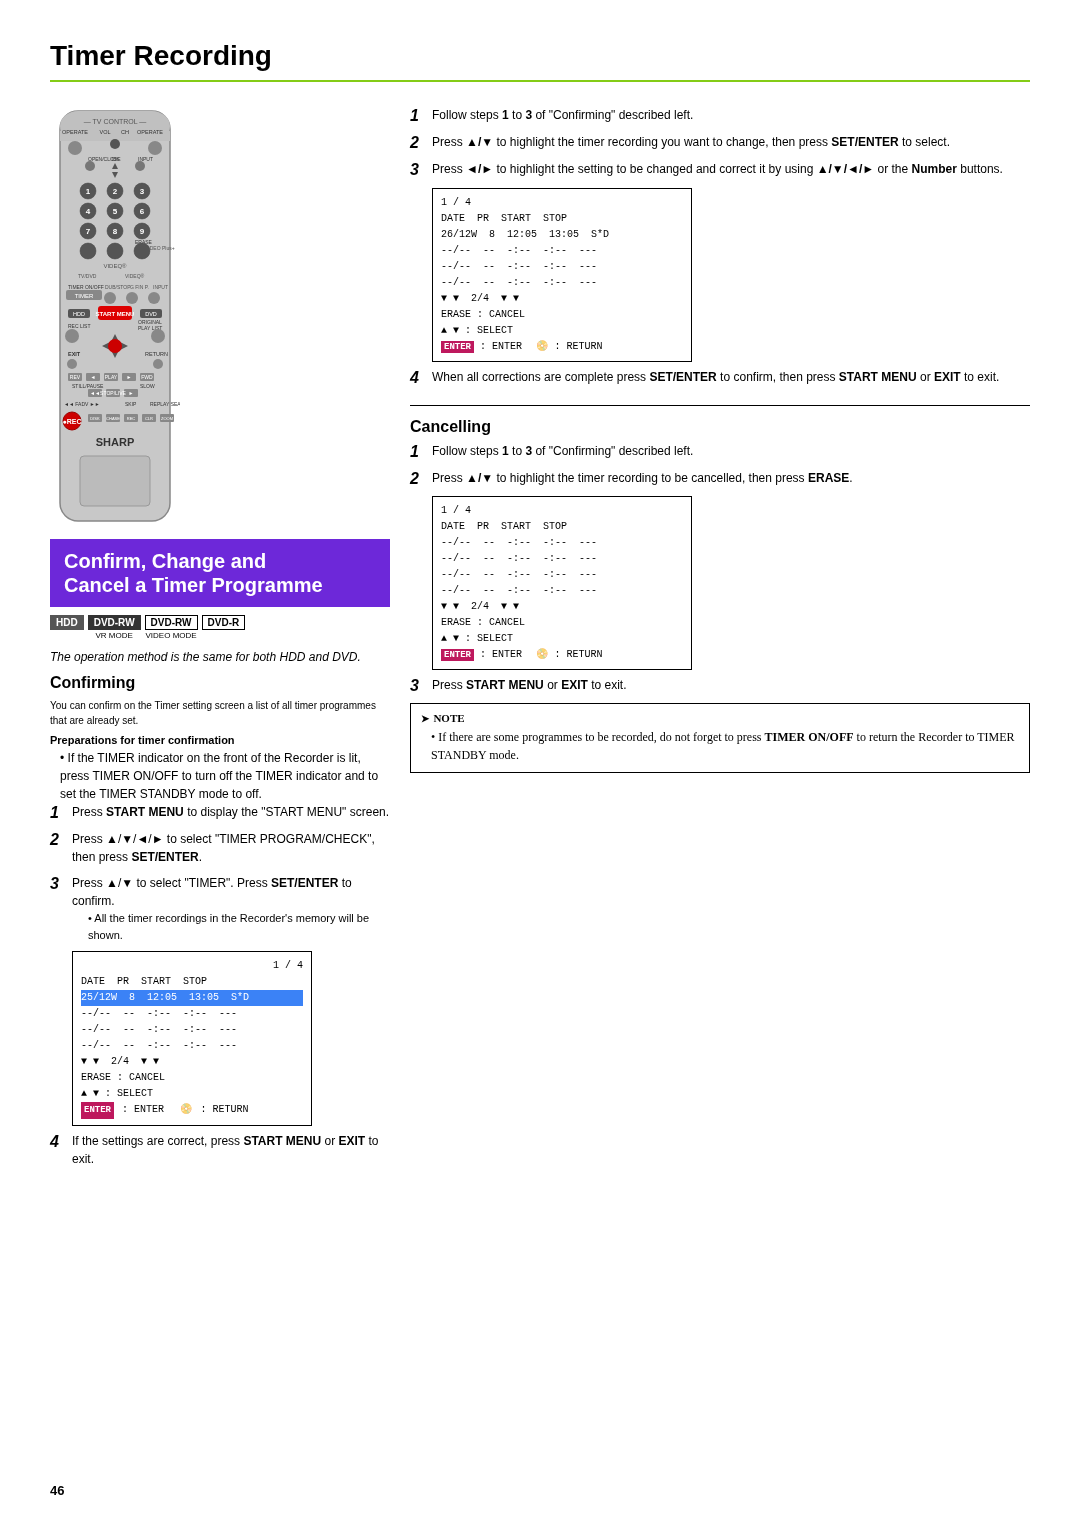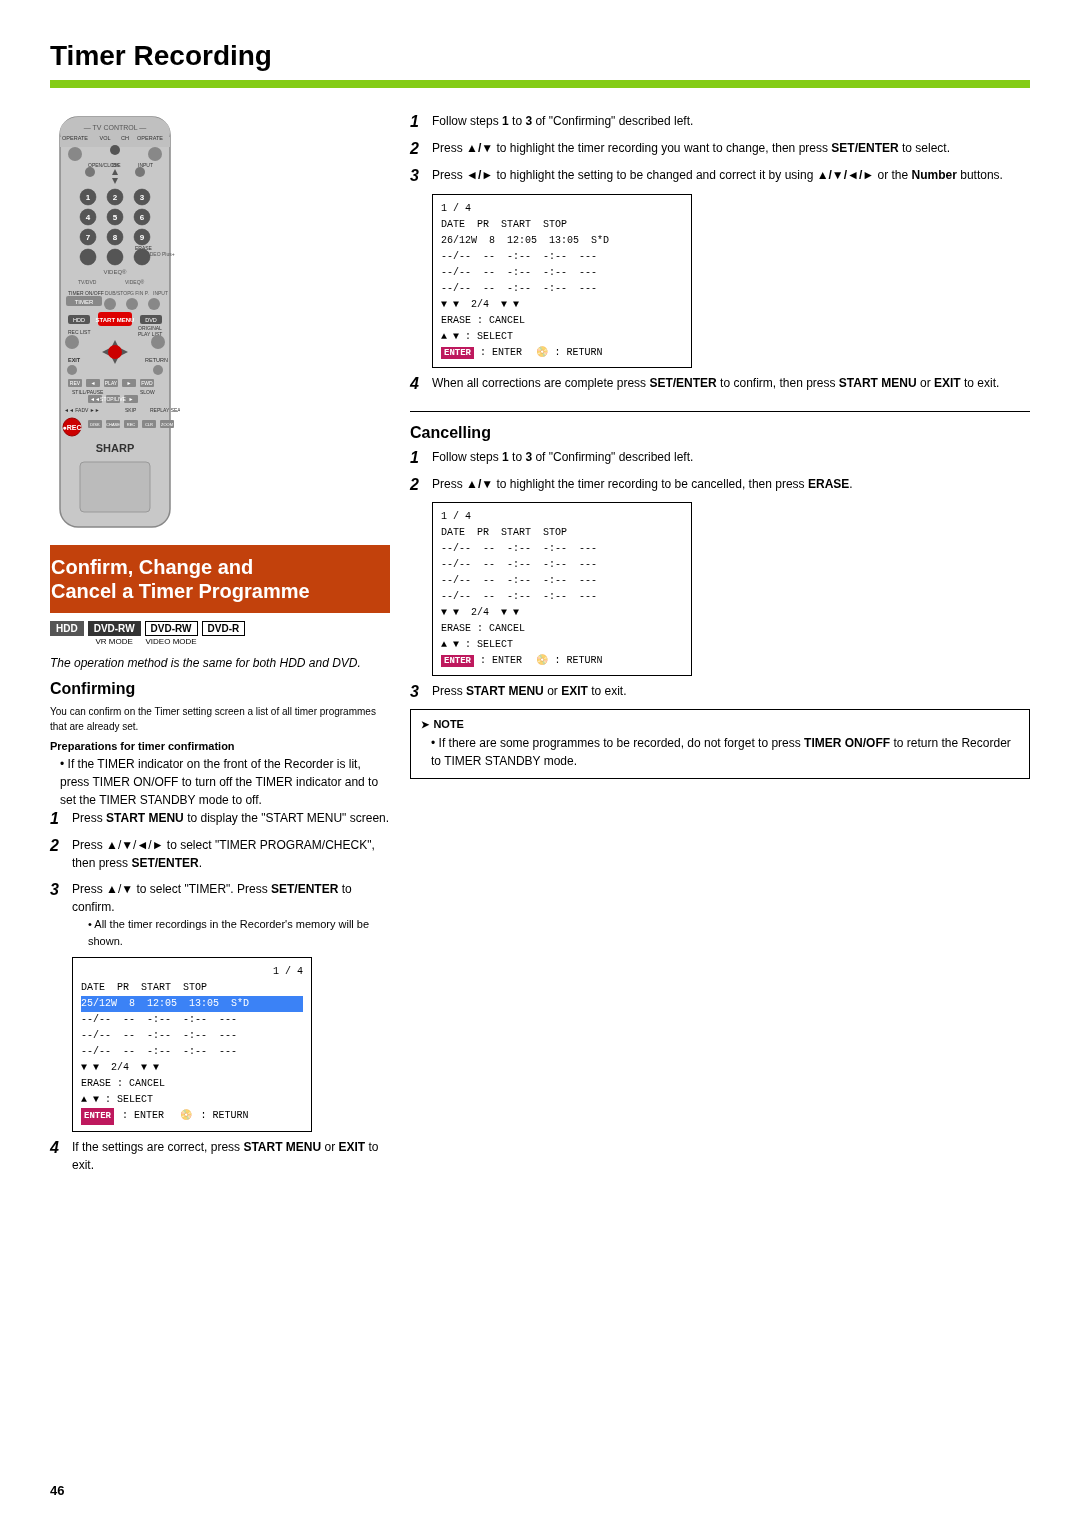--- a/index.html
+++ b/index.html
@@ -14,21 +14,21 @@
     .page {
       width: 1080px;
       min-height: 1528px;
       padding: 40px 50px 40px 50px;
       position: relative;
     }
     
     .page-title {
       font-size: 28px;
       font-weight: bold;
-      border-bottom: 8px solid #84cc16;
+      border-bottom: 2px solid #84cc16;
       padding-bottom: 8px;
       margin-bottom: 24px;
     }
     
     .main-layout {
       display: flex;
       gap: 20px;
       align-items: flex-start;
     }
     
@@ -45,23 +45,23 @@
       width: 130px;
       float: left;
       margin-right: 14px;
       margin-bottom: 10px;
     }
     .remote-svg {
       width: 130px;
     }
     
     .black-header {
-      background: #c2410c;
+      background: #6d28d9;
       color: #fff;
-      padding: 10px 14px 10px 1px;
+      padding: 10px 14px 10px 14px;
       margin-bottom: 8px;
       display: inline-block;
       width: 100%;
     }
     .black-header-line1 {
       font-size: 20px;
       font-weight: bold;
       line-height: 1.2;
     }
     .black-header-line2 {
@@ -179,20 +179,21 @@
     .sub-bullet li::before { content: "• "; }
     
     .right-section {
       margin-bottom: 18px;
     }
     
     .note-box {
       border: 1px solid #000;
       padding: 8px 10px;
       font-size: 11px;
+      font-family: Liberation Serif, serif;
     }
     .note-title {
       font-weight: bold;
       font-size: 11px;
       margin-bottom: 4px;
       display: flex;
       align-items: center;
       gap: 4px;
     }
     .note-title::before {

